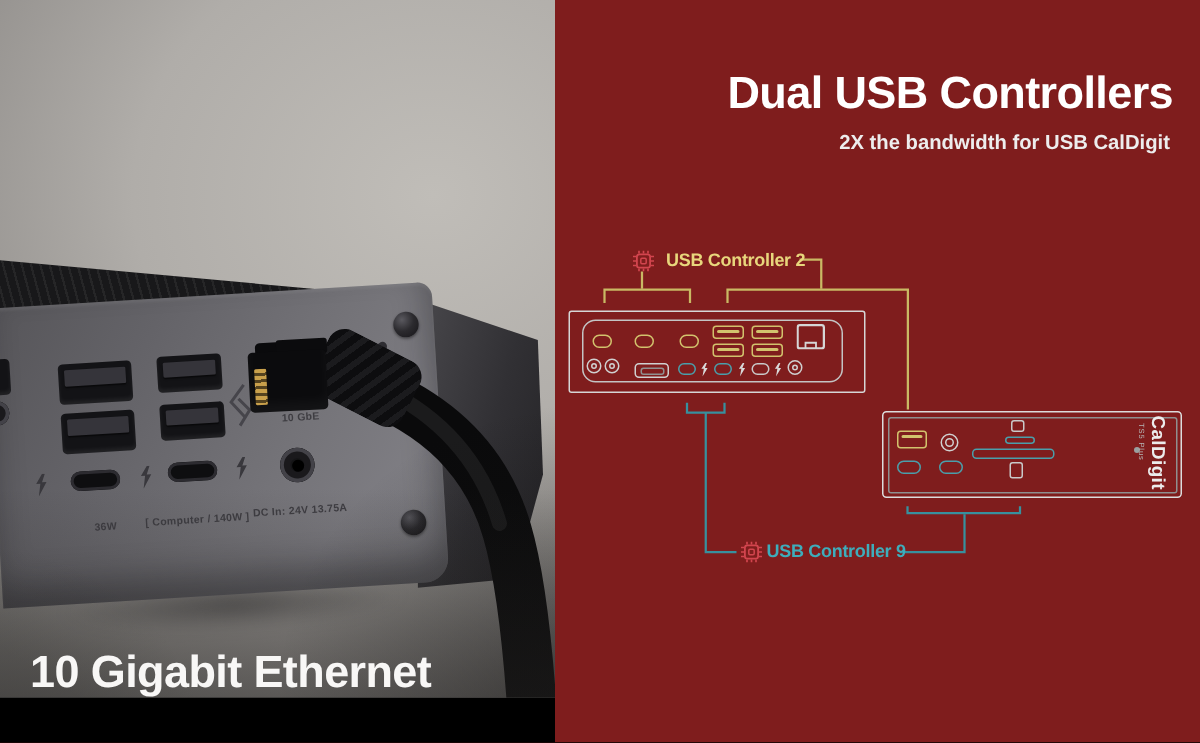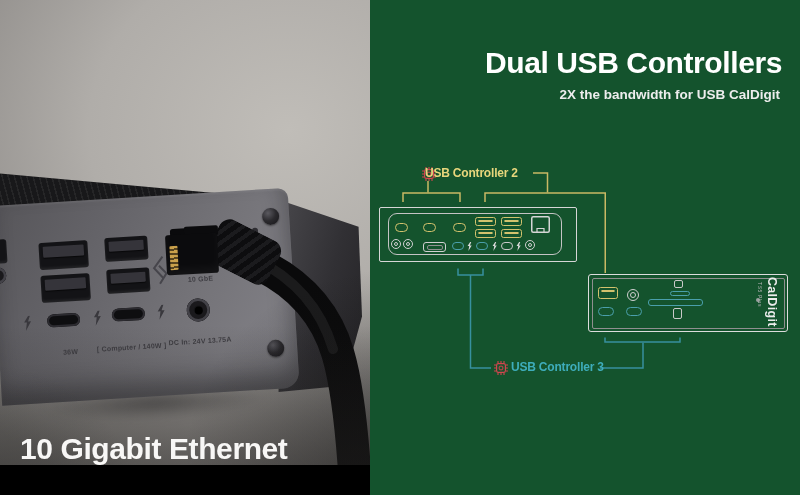--- a/index.html
+++ b/index.html
@@ -55,21 +55,21 @@
   .pins{position:absolute;left:170px;top:246px;width:8px;height:24px;z-index:5;border-radius:1px;
      background:repeating-linear-gradient(to bottom, #c9a04b 0 2.5px, #55431f 2.5px 4.5px);
      transform:rotate(-3deg);}
   .vignette{position:absolute;inset:0;z-index:6;pointer-events:none;background:
      linear-gradient(to bottom, rgba(0,0,0,0) 70%, rgba(35,33,32,.45) 100%),
      radial-gradient(90% 70% at 104% 100%, rgba(18,18,18,.5), rgba(0,0,0,0) 60%),
      radial-gradient(70% 50% at -5% 108%, rgba(30,30,30,.28), rgba(0,0,0,0) 60%);}
   .caption{position:absolute;left:20px;top:432px;z-index:7;font-size:30px;font-weight:800;
      color:#f8f7f6;letter-spacing:-.4px;}
   
-  .dark{position:absolute;left:370px;top:0;width:430px;height:495px;background:#14532d;}
+  .dark{position:absolute;left:370px;top:0;width:430px;height:495px;background:#7f1d1d;}
   .title{position:absolute;right:18px;top:46px;font-size:30px;font-weight:800;color:#fff;
      letter-spacing:-.4px;white-space:nowrap;}
   .subtitle{position:absolute;right:20px;top:87px;font-size:13.5px;font-weight:600;color:#ededed;
      white-space:nowrap;}
   .wires{position:absolute;left:0;top:0;}
   .ctl-label{position:absolute;font-size:12px;font-weight:700;letter-spacing:-.2px;white-space:nowrap;}
   .ctl2{color:#e8d67c;}
   .ctl1{color:#3eadbb;}
   .chip{position:absolute;}
   .rect-outer{position:absolute;border:1.5px solid #d6d6d6;border-radius:2px;}
@@ -185,21 +185,21 @@
         <path d="M230 368 H273 V342.75"></path>
         <path d="M235 337.5 V342 H310 V337.5"></path>
       </g>
     </svg>
 
     <svg class="chip" style="left:52px;top:167px;" width="14" height="14" viewBox="0 0 14 14">
       <path d="M4 0v2M7 0v2M10 0v2M4 12v2M7 12v2M10 12v2M0 4h2M0 7h2M0 10h2M12 4h2M12 7h2M12 10h2" stroke="#d2454e" stroke-width="1.1"></path>
       <rect x="2.6" y="2.6" width="8.8" height="8.8" rx="1.6" fill="none" stroke="#d2454e" stroke-width="1.2"></rect>
       <rect x="5.2" y="5.2" width="3.6" height="3.6" rx="0.8" fill="none" stroke="#d2454e" stroke-width="1"></rect>
     </svg>
-    <div class="ctl-label ctl2" style="left:55px;top:166px;">USB Controller 2</div>
+    <div class="ctl-label ctl2" style="left:74px;top:166px;">USB Controller 2</div>
 
     <div class="rect-outer" style="left:9px;top:207px;width:198px;height:55px;"></div>
     <div class="rect-inner" style="left:18px;top:213px;width:174px;height:42px;"></div>
     <div class="cport" style="left:25px;top:223px;width:13px;height:9px;"></div>
     <div class="cport" style="left:53px;top:223px;width:13px;height:9px;"></div>
     <div class="cport" style="left:83px;top:223px;width:13px;height:9px;"></div>
     <div class="aport" style="left:105px;top:217px;width:21px;height:9px;">
         <i></i>
       </div>
     <div class="aport" style="left:131px;top:217px;width:21px;height:9px;">
@@ -256,16 +256,16 @@
     <div class="cardic" style="left:303px;top:308px;width:9px;height:11px;"></div>
     <div class="led" style="left:386px;top:298px;width:4px;height:4px;"></div>
     <div class="model" style="left:387px;top:282px;height:44px;">TS5 Plus</div>
     <div class="brand" style="left:395px;top:277px;height:54px;">CalDigit</div>
 
     <svg class="chip" style="left:124px;top:361px;" width="14" height="14" viewBox="0 0 14 14">
       <path d="M4 0v2M7 0v2M10 0v2M4 12v2M7 12v2M10 12v2M0 4h2M0 7h2M0 10h2M12 4h2M12 7h2M12 10h2" stroke="#d2454e" stroke-width="1.1"></path>
       <rect x="2.6" y="2.6" width="8.8" height="8.8" rx="1.6" fill="none" stroke="#d2454e" stroke-width="1.2"></rect>
       <rect x="5.2" y="5.2" width="3.6" height="3.6" rx="0.8" fill="none" stroke="#d2454e" stroke-width="1"></rect>
     </svg>
-    <div class="ctl-label ctl1" style="left:141px;top:360px;">USB Controller 3</div>
+    <div class="ctl-label ctl1" style="left:141px;top:360px;">USB Controller 9</div>
   </div>
 
 </div>
 
 </body></html>

